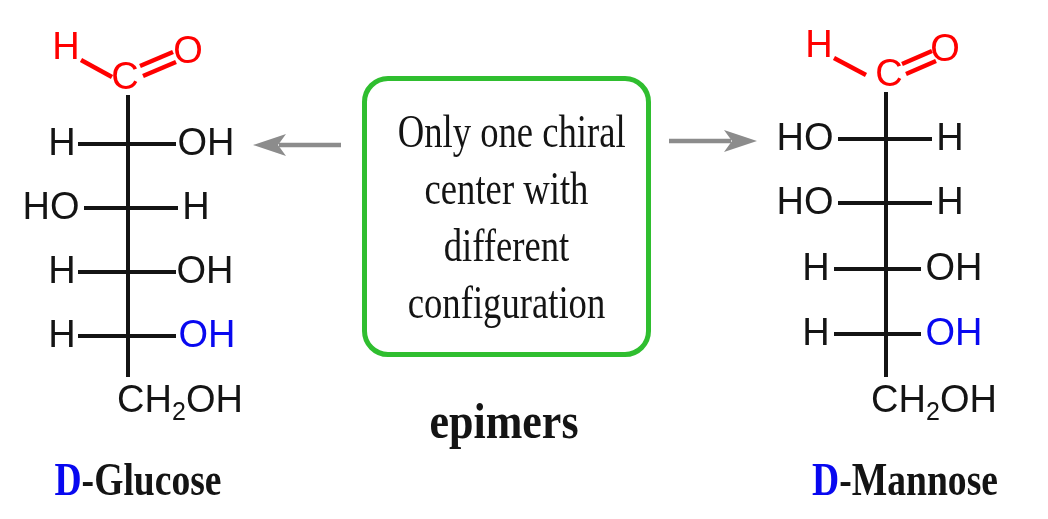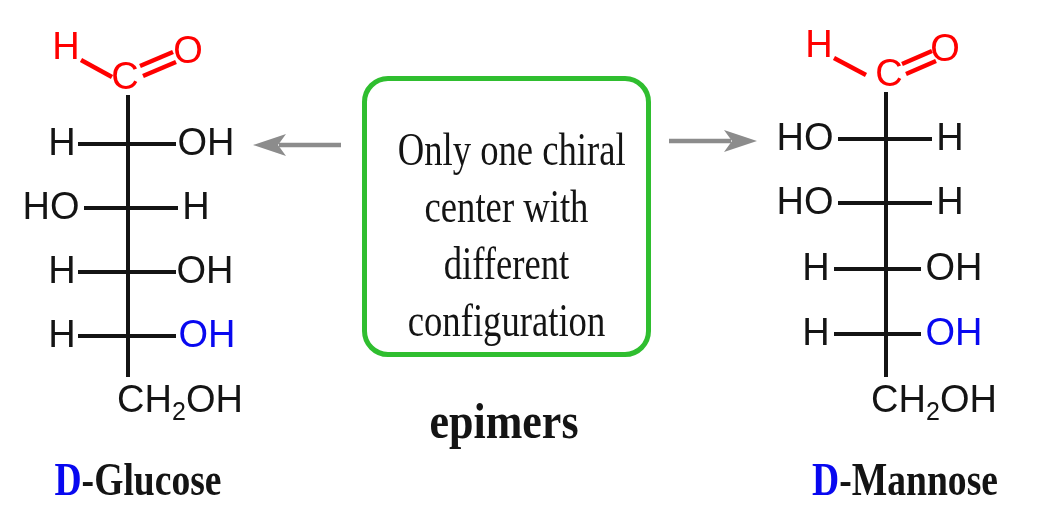--- a/index.html
+++ b/index.html
@@ -14,21 +14,21 @@
         color:var(--ink);white-space:nowrap;z-index:2;}
   .atom.red{color:var(--red);}
   .atom.blue{color:var(--blue);}
   .sub{font-size:25px;position:relative;top:8px;}
   .name{position:absolute;transform:translate(-50%,-50%) scaleX(0.8);transform-origin:center;
         font-family:"Liberation Serif", serif;font-weight:bold;font-size:47px;
         color:var(--ink);white-space:nowrap;z-index:2;}
   .name .blue{color:var(--blue);}
   .infobox{position:absolute;left:362px;top:76px;width:289px;height:281px;box-sizing:border-box;
            border:5px solid var(--green);border-radius:26px;background:#fff;
-           padding-top:40px;text-align:center;z-index:2;}
+           padding-top:22px;text-align:center;z-index:2;}
   .boxline{font-family:"Liberation Serif", serif;font-size:47px;color:var(--ink);
            line-height:57px;transform:scaleX(0.78);transform-origin:center;white-space:nowrap;}
   .caption{position:absolute;left:504px;top:421px;
            transform:translate(-50%,-50%) scaleX(0.88);transform-origin:center;
            font-family:"Liberation Serif", serif;font-weight:bold;font-size:50px;
            color:var(--ink);white-space:nowrap;z-index:2;}
 </style>
 </head>
 <body>
 

